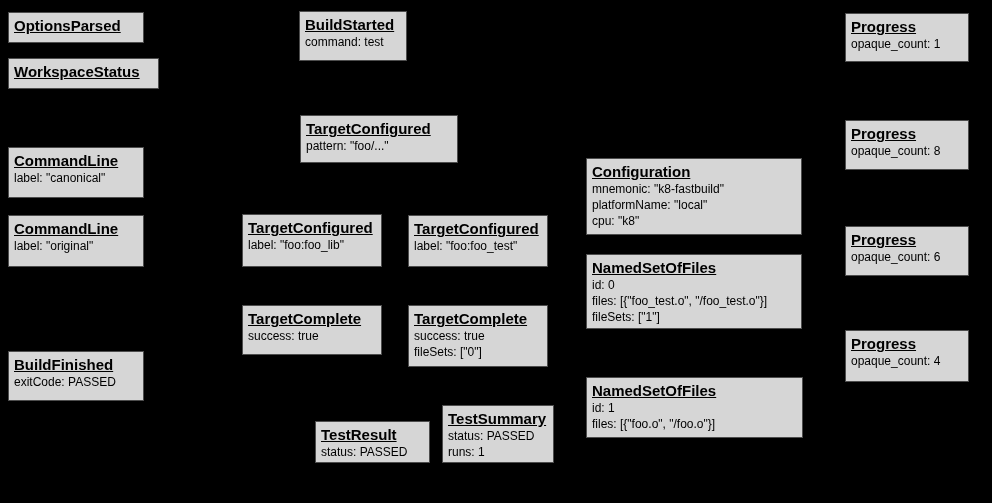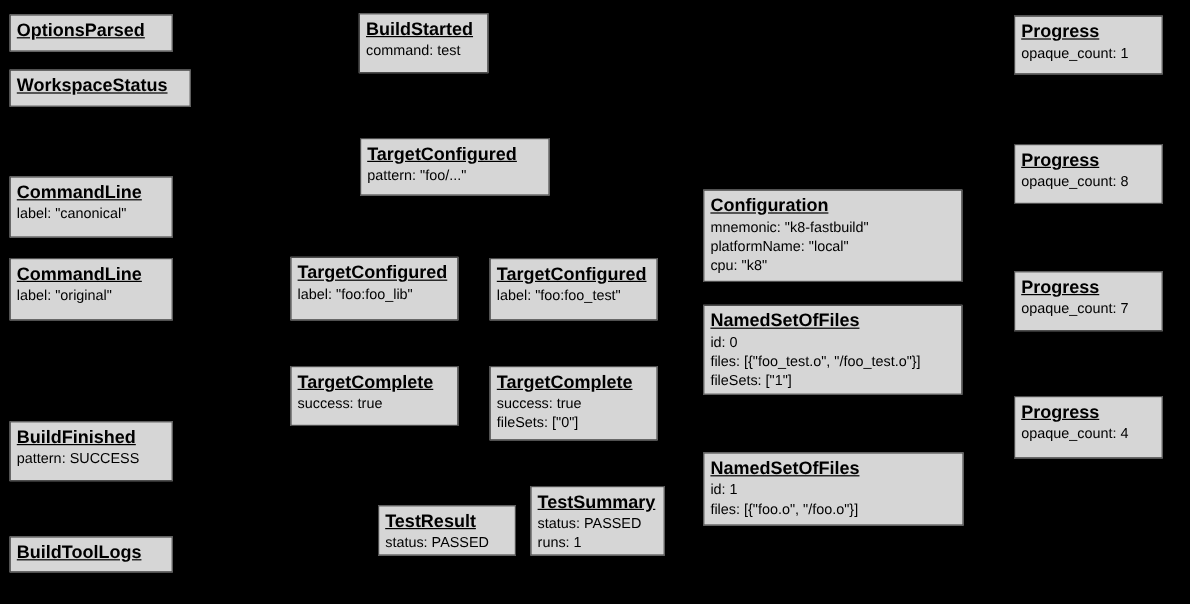--- a/index.html
+++ b/index.html
@@ -59,26 +59,23 @@
   </div>
 
   <div class="node" style="left:8px;top:215px;width:136px;height:52px">
     <div class="node-title nowrap">CommandLine</div>
     <div class="node-line">label: "original"</div>
   </div>
 
 
   <div class="node" style="left:8px;top:351px;width:136px;height:50px">
     <div class="node-title nowrap">BuildFinished</div>
-    <div class="node-line">pattern: SUCCESS</div>
+    <div class="node-line">exitCode: PASSED</div>
   </div>
 
-  <div class="node" style="left:8px;top:447px;width:136px;height:30px">
-    <div class="node-title nowrap">BuildToolLogs</div>
-  </div>
 
 
   <div class="node" style="left:299px;top:11px;width:108px;height:50px">
     <div class="node-title nowrap">BuildStarted</div>
     <div class="node-line">command: test</div>
   </div>
 
   <div class="node" style="left:300px;top:115px;width:158px;height:48px">
     <div class="node-title nowrap">TargetConfigured</div>
     <div class="node-line">pattern: "foo/..."</div>
@@ -142,21 +139,21 @@
     <div class="node-line">opaque_count: 1</div>
   </div>
 
   <div class="node" style="left:845px;top:120px;width:124px;height:50px">
     <div class="node-title nowrap">Progress</div>
     <div class="node-line">opaque_count: 8</div>
   </div>
 
   <div class="node" style="left:845px;top:226px;width:124px;height:50px">
     <div class="node-title nowrap">Progress</div>
-    <div class="node-line">opaque_count: 7</div>
+    <div class="node-line">opaque_count: 6</div>
   </div>
 
   <div class="node" style="left:845px;top:330px;width:124px;height:52px">
     <div class="node-title nowrap">Progress</div>
     <div class="node-line">opaque_count: 4</div>
   </div>
 
 </div>
 
 </body></html>

